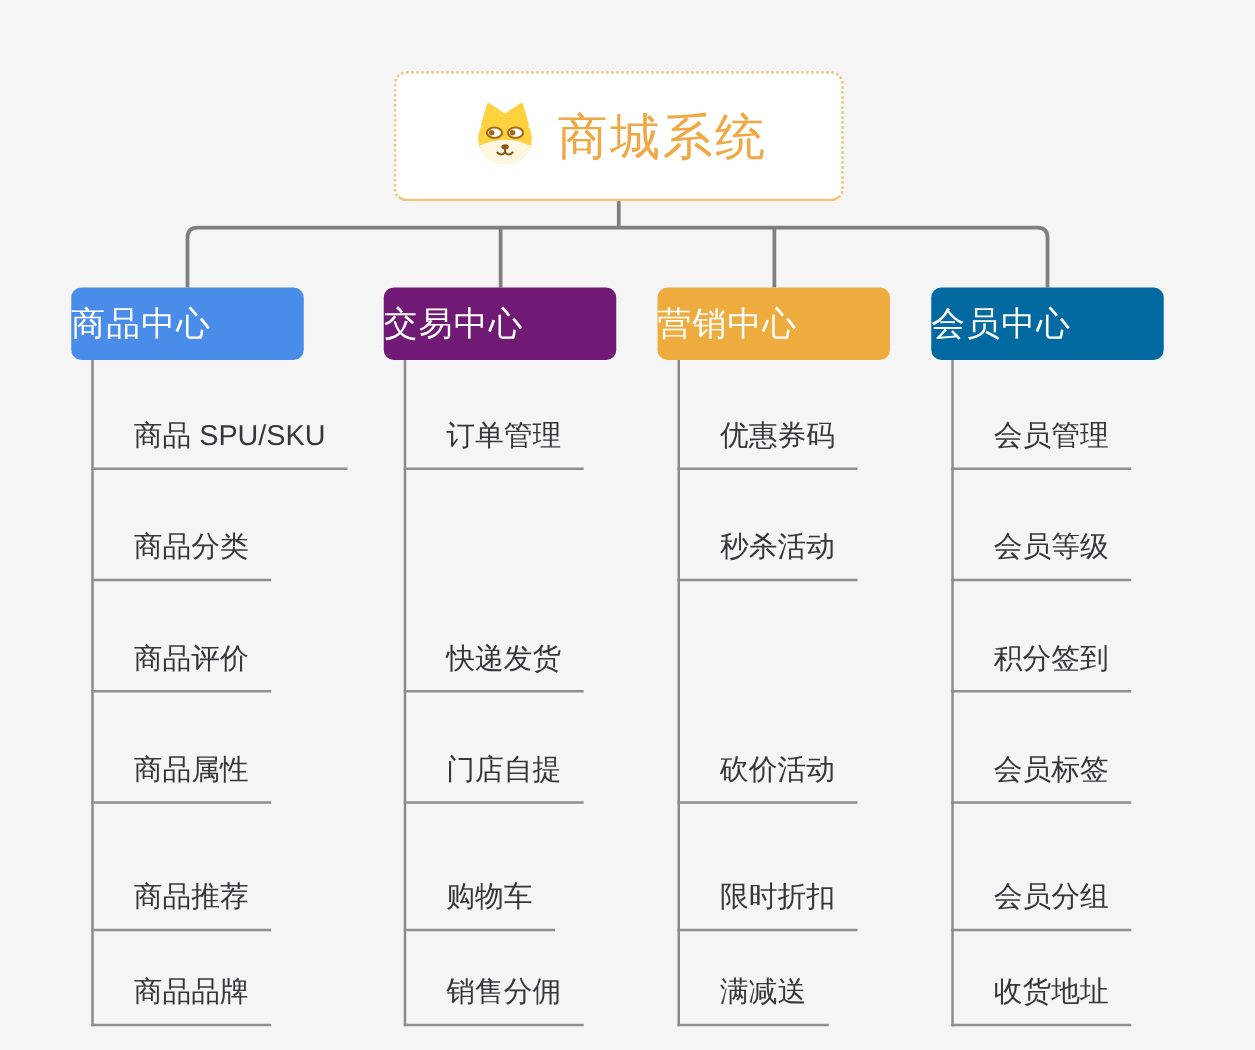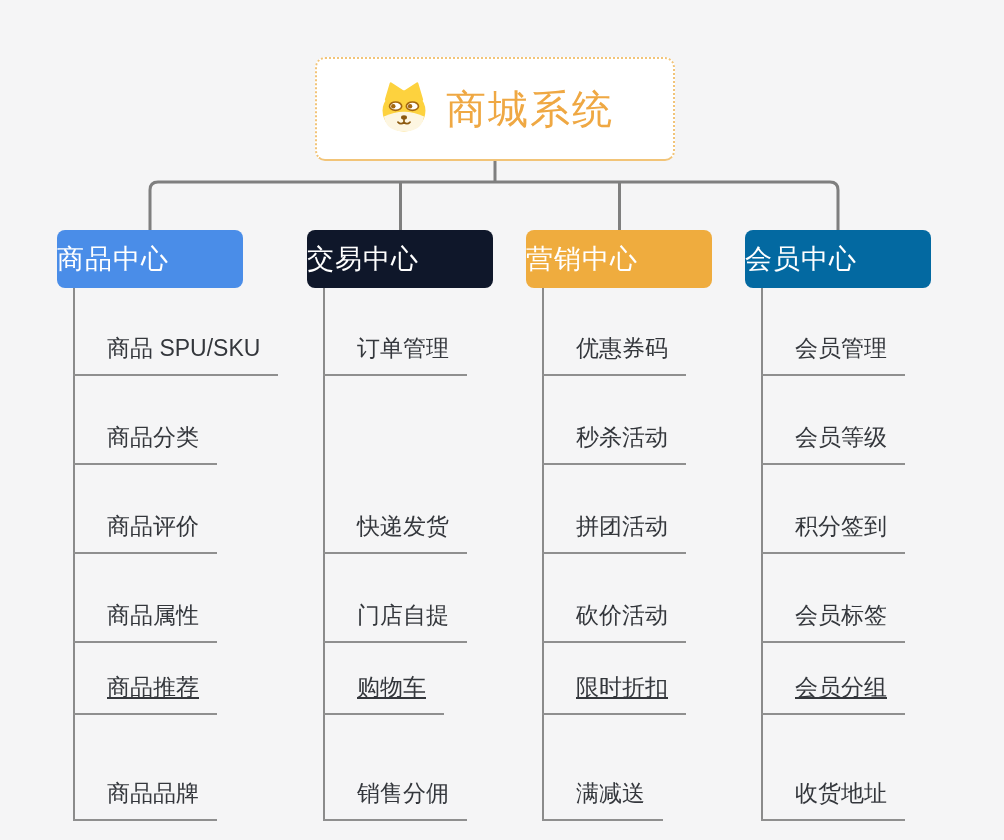--- a/index.html
+++ b/index.html
@@ -72,21 +72,21 @@
     font-size:23px;
     line-height:35px;
     padding:0 18px 8px 34px;
     border-bottom:2px solid #8f8f8f;
     color:#34373c;
     white-space:nowrap;
     cursor:default;
   }
   .c1{left:73px;} .c2{left:323px;} .c3{left:542px;} .c4{left:761px;}
   .r1{top:311px;} .r2{top:400px;} .r3{top:489px;}
-  .r4{top:578px;} .r5{top:650px;text-decoration:underline;} .r6{top:756px;}
+  .r4{top:578px;} .r5{top:680px;} .r6{top:756px;}
 </style>
 </head>
 <body>
 
 <div class="canvas">
 
   <svg class="connectors" viewBox="0 0 1004 220" xmlns="http://www.w3.org/2000/svg">
     <path d="M495 139 V162" stroke="#7f7f7f" stroke-width="3" fill="none"></path>
     <path d="M150 210 V170 Q150 162 158 162 H830 Q838 162 838 170 V210" stroke="#7f7f7f" stroke-width="3" fill="none"></path>
     <path d="M400.5 162 V210" stroke="#7f7f7f" stroke-width="3" fill="none"></path>
@@ -105,21 +105,21 @@
       <circle cx="36.5" cy="27" r="2.4" fill="#a5690f"></circle>
       <ellipse cx="30" cy="39" rx="3.2" ry="2.2" fill="#8c5a10"></ellipse>
       <path d="M30 40.5 V44 M23.5 44 Q26.8 47.4 30 44 Q33.2 47.4 36.5 44" stroke="#8c5a10" stroke-width="1.8" fill="none" stroke-linecap="round"></path>
     </svg>
     <span class="root-title" style="color: rgb(239, 168, 67);">商城系统</span>
   </div>
 
   <div class="branch b1" style="background-color: rgb(74, 141, 232);">
     <span>商品中心</span>
   </div>
-  <div class="branch b2" style="background-color: #0f172a;">
+  <div class="branch b2" style="background-color: #701a75;">
     <span>交易中心</span>
   </div>
   <div class="branch b3" style="background-color: rgb(239, 172, 62);">
     <span>营销中心</span>
   </div>
   <div class="branch b4" style="background-color: #0369a1;">
     <span>会员中心</span>
   </div>
 
   <div class="spine" style="left:73px"></div>
@@ -135,21 +135,20 @@
   <div class="item c1 r6">商品品牌</div>
 
   <div class="item c2 r1">订单管理</div>
   <div class="item c2 r3">快递发货</div>
   <div class="item c2 r4">门店自提</div>
   <div class="item c2 r5">购物车</div>
   <div class="item c2 r6">销售分佣</div>
 
   <div class="item c3 r1">优惠券码</div>
   <div class="item c3 r2">秒杀活动</div>
-  <div class="item c3 r3">拼团活动</div>
   <div class="item c3 r4">砍价活动</div>
   <div class="item c3 r5">限时折扣</div>
   <div class="item c3 r6">满减送</div>
 
   <div class="item c4 r1">会员管理</div>
   <div class="item c4 r2">会员等级</div>
   <div class="item c4 r3">积分签到</div>
   <div class="item c4 r4">会员标签</div>
   <div class="item c4 r5">会员分组</div>
   <div class="item c4 r6">收货地址</div>

